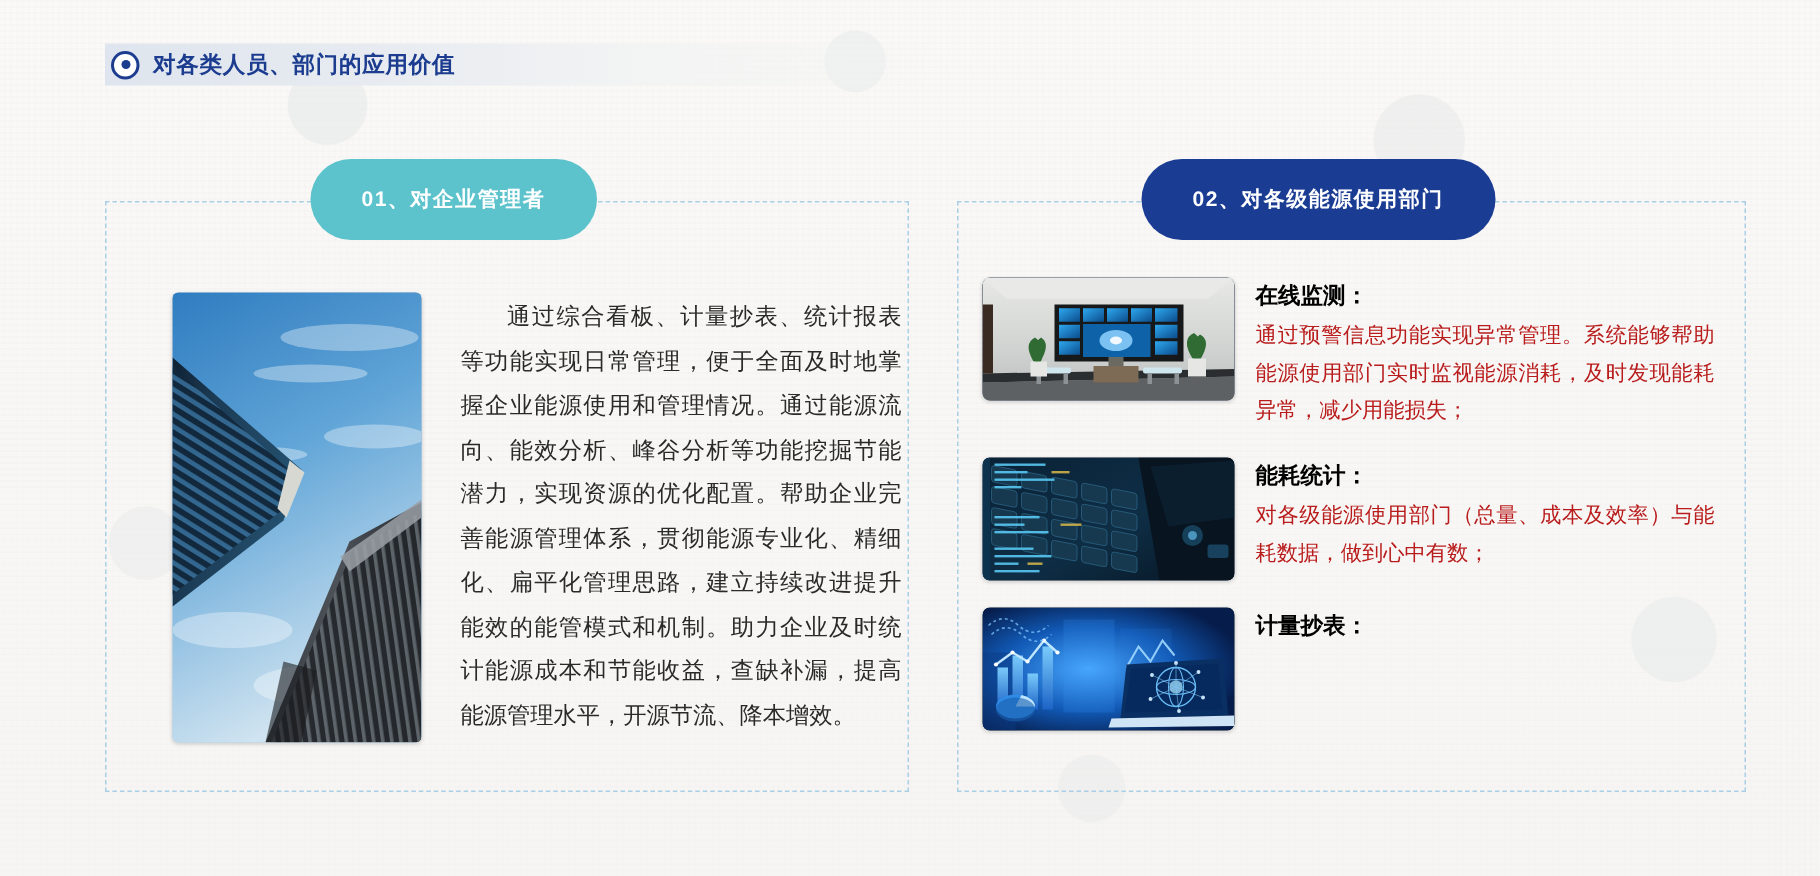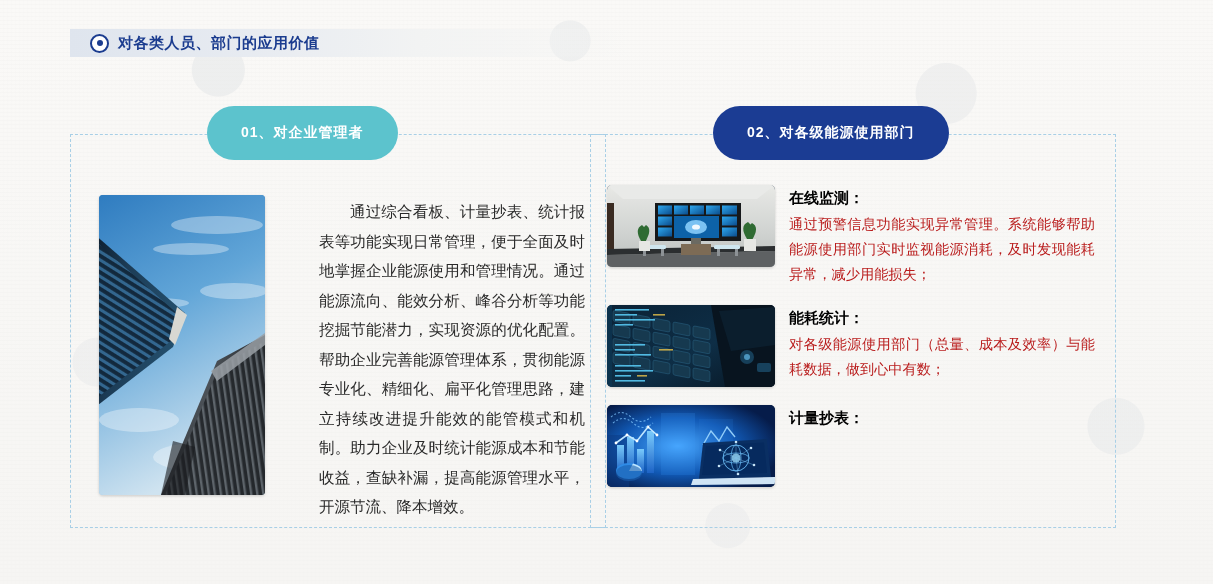--- a/index.html
+++ b/index.html
@@ -43,21 +43,21 @@
   
   .section-header {
     position: absolute;
     left: 70px;
     top: 29px;
     width: 560px;
     height: 28px;
     display: flex;
     align-items: center;
     background: linear-gradient(to right, #dfe5ee 0%, #e7ebf1 32%, #f2f3f3 62%, rgba(247,247,245,0) 100%);
-    padding-left: 20px;
+    padding-left: 4px;
     box-sizing: border-box;
   }
   .bullet-ring {
     width: 15px; height: 15px;
     border-radius: 50%;
     border: 2.5px solid #1b3c8f;
     background: #ffffff;
     position: relative;
     flex: 0 0 auto;
     margin-right: 9px;
@@ -80,21 +80,21 @@
   }
 
   
   .card {
     position: absolute;
     border: 1px dashed #a8cfe6;
     box-sizing: border-box;
     background: transparent;
   }
   .card-left  { left: 70px;  top: 134px; width: 536px; height: 394px; }
-  .card-right { left: 590px; top: 134px; width: 526px; height: 394px; }
+  .card-right { left: 638px; top: 134px; width: 526px; height: 394px; }
 
   .pill {
     position: absolute;
     top: -29px;
     display: flex;
     align-items: center;
     justify-content: center;
     height: 54px;
     border-radius: 27px;
     color: #ffffff;
@@ -104,26 +104,25 @@
     white-space: nowrap;
     box-sizing: border-box;
     padding: 0 34px;
   }
   .pill-teal { background: #5cc3cd; left: 136px; }
   .pill-blue { background: #1b3c93; left: 122px; }
 
   
   .left-inner {
     position: absolute;
-    left: 0; top: 0;
+    left: 16px; top: 0;
     width: 100%; height: 100%;
     display: flex;
     padding: 60px 20px 24px 28px;
     box-sizing: border-box;
-    gap: 28px;
   }
   .building-photo {
     width: 166px;
     height: 300px;
     flex: 0 0 auto;
     border-radius: 4px;
     overflow: hidden;
     box-shadow: 0 1px 3px rgba(0,0,0,.18);
     position: relative;
     background: linear-gradient(#3f86c4, #9ec9e6);

